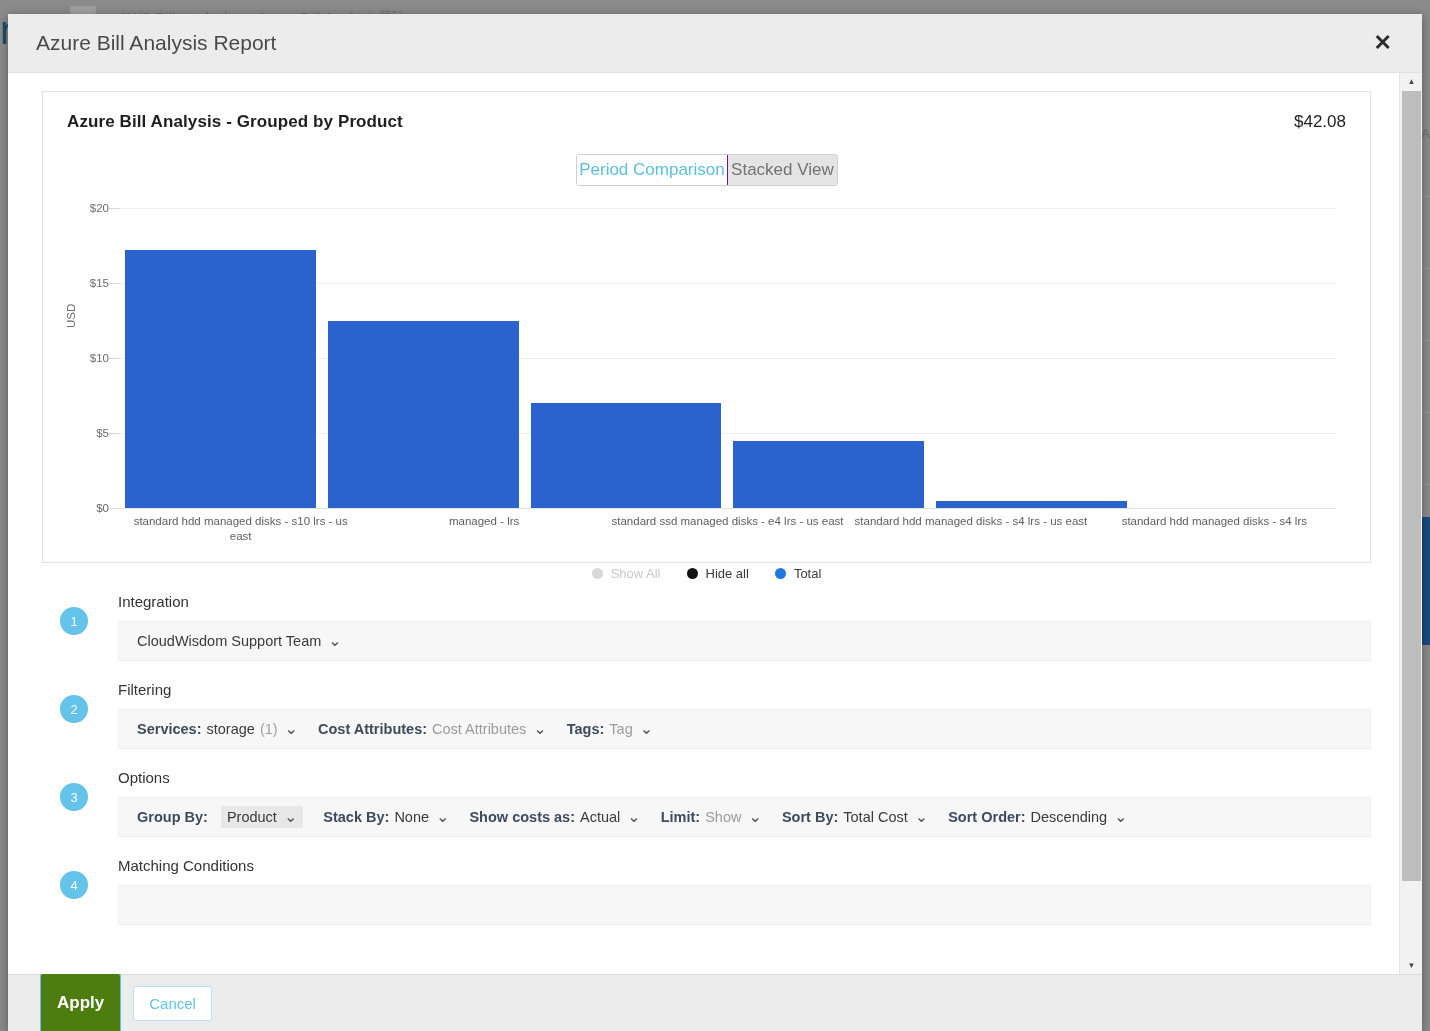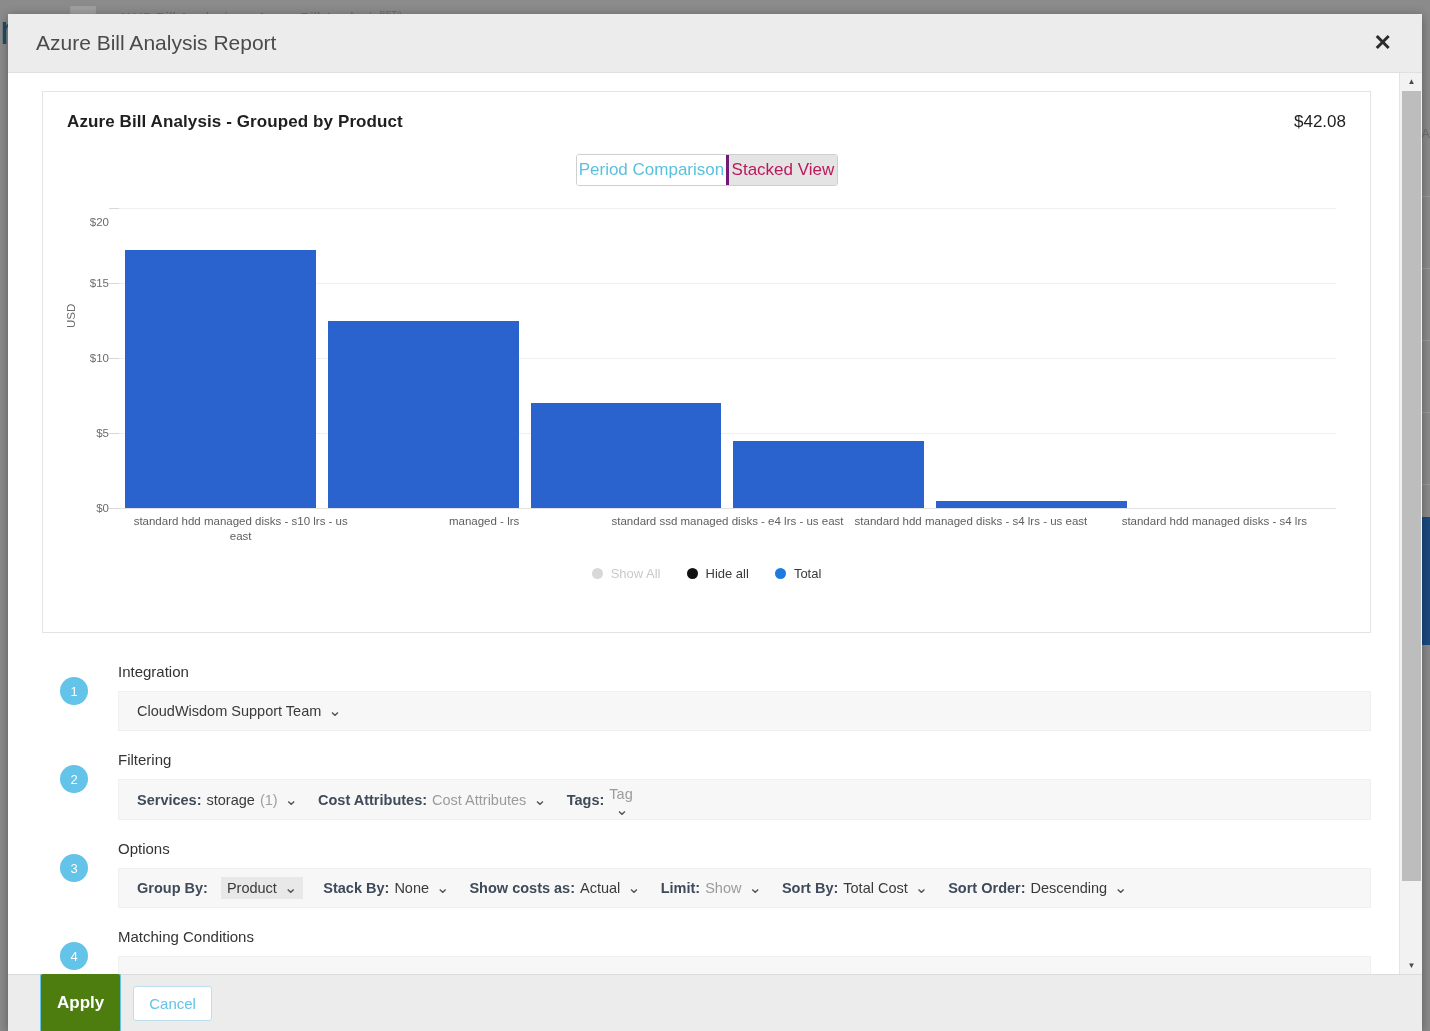--- a/index.html
+++ b/index.html
@@ -64,36 +64,36 @@
   .sb-arrow.up { top:0; }
   .sb-arrow.down { bottom:0; }
   #sb-thumb {
     position:absolute; left:2px; width:19px; top:18px; height:790px;
     background:#bdbdbd; cursor:pointer;
   }
 
   
   #chart-card {
     border:1px solid #e3e3e3; background:#fff;
-    padding:20px 24px 12px 24px; height:542px; position:relative;
+    padding:20px 24px 12px 24px; height:472px; position:relative;
   }
   #chart-head { display:flex; justify-content:space-between; align-items:flex-start; }
   #chart-title { font-size:17px; font-weight:700; color:#1f1f1f; letter-spacing:.1px; }
   #chart-total { font-size:17px; color:#1f1f1f; }
 
   #view-toggle {
     margin:22px auto 0 auto; width:262px; display:flex;
     border:1px solid #cfcfcf; border-radius:3px; overflow:hidden; height:32px;
   }
   .view-btn {
     flex:1 1 auto; display:flex; align-items:center; justify-content:center;
     font-size:17px; cursor:pointer;
   }
   .view-btn.active { background:#ffffff; color:#5bc0de; }
-  .view-btn.inactive { background:#e4e4e4; color:#be185d; border-left:3px solid #701a75; }
+  .view-btn.inactive { background:#e4e4e4; color:#737373; border-left:1px solid #701a75; }
 
   
   #plot-wrap { position:relative; margin-top:22px; height:380px; }
   #ylabel {
     position:absolute; left:-2px; top:120px;
     transform:rotate(-90deg); transform-origin:left top;
     font-size:11.5px; color:#6b6b6b; white-space:nowrap;
   }
   #plot {
     position:absolute; left:52px; right:10px; top:0; height:300px;
@@ -219,21 +219,21 @@
                 <div class="gridline" style="top: 150px;">
                   <div class="ytick-dash" style="top: 0px;"></div>
                   <div class="ytick" style="top: 0px;">$10</div>
                 </div>
                 <div class="gridline" style="top: 75px;">
                   <div class="ytick-dash" style="top: 0px;"></div>
                   <div class="ytick" style="top: 0px;">$15</div>
                 </div>
                 <div class="gridline" style="top: 0px;">
                   <div class="ytick-dash" style="top: 0px;"></div>
-                  <div class="ytick" style="top: 14px;">$20</div>
+                  <div class="ytick" style="top: 0px;">$20</div>
                 </div>
               </div>
             <div id="bars">
                 <div class="bar-slot">
                   <div class="bar" title="standard hdd managed disks - s10 lrs - us east: $17.2" style="height: 258px; background: rgb(43, 99, 206);"></div>
                 </div>
                 <div class="bar-slot">
                   <div class="bar" title="tables - lrs: $12.5" style="height: 187.5px; background: rgb(43, 99, 206);"></div>
                 </div>
                 <div class="bar-slot">
@@ -304,21 +304,21 @@
                 </div>
                 <div class="field">
                   <span class="fname">Cost Attributes:</span>
                   <span class="" style="display: inline-flex; align-items: center; gap: 5px;">
                     <span class="fval muted">Cost Attributes</span>
                     <span class="chev" style="font-size: 16px; line-height: 6px;">⌄</span>
                   </span>
                 </div>
                 <div class="field">
                   <span class="fname">Tags:</span>
-                  <span class="" style="display: inline-flex; align-items: center; gap: 5px; flex-direction: column;">
+                  <span class="" style="display: inline-flex; align-items: center; gap: 5px;">
                     <span class="fval muted">Tag</span>
                     <span class="chev" style="font-size: 16px; line-height: 6px;">⌄</span>
                   </span>
                 </div>
               </div>
             </div>
           </div>
           <div class="section">
             <div class="step-badge">3</div>
             <div class="section-body">

